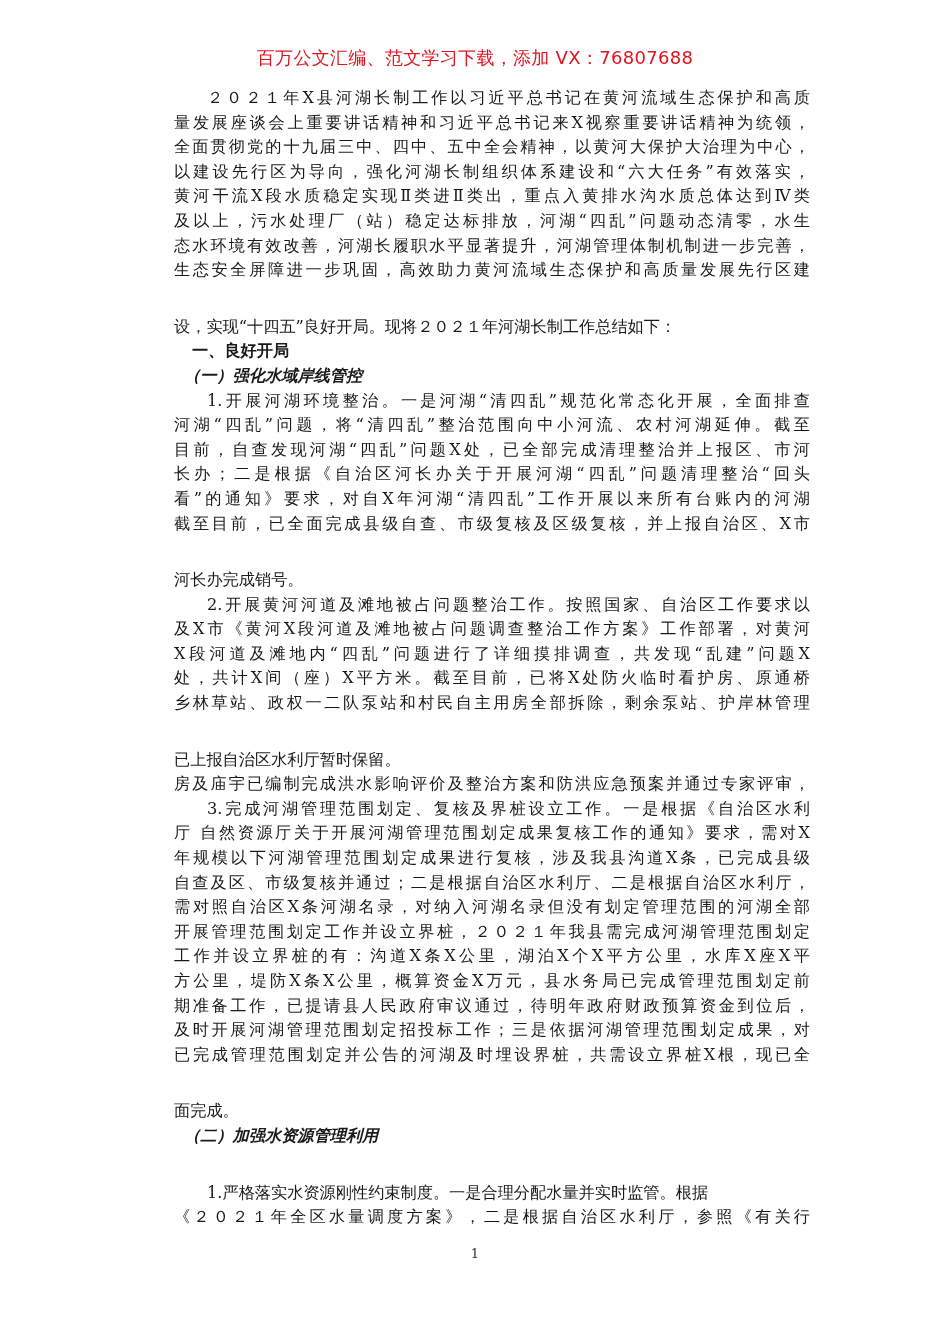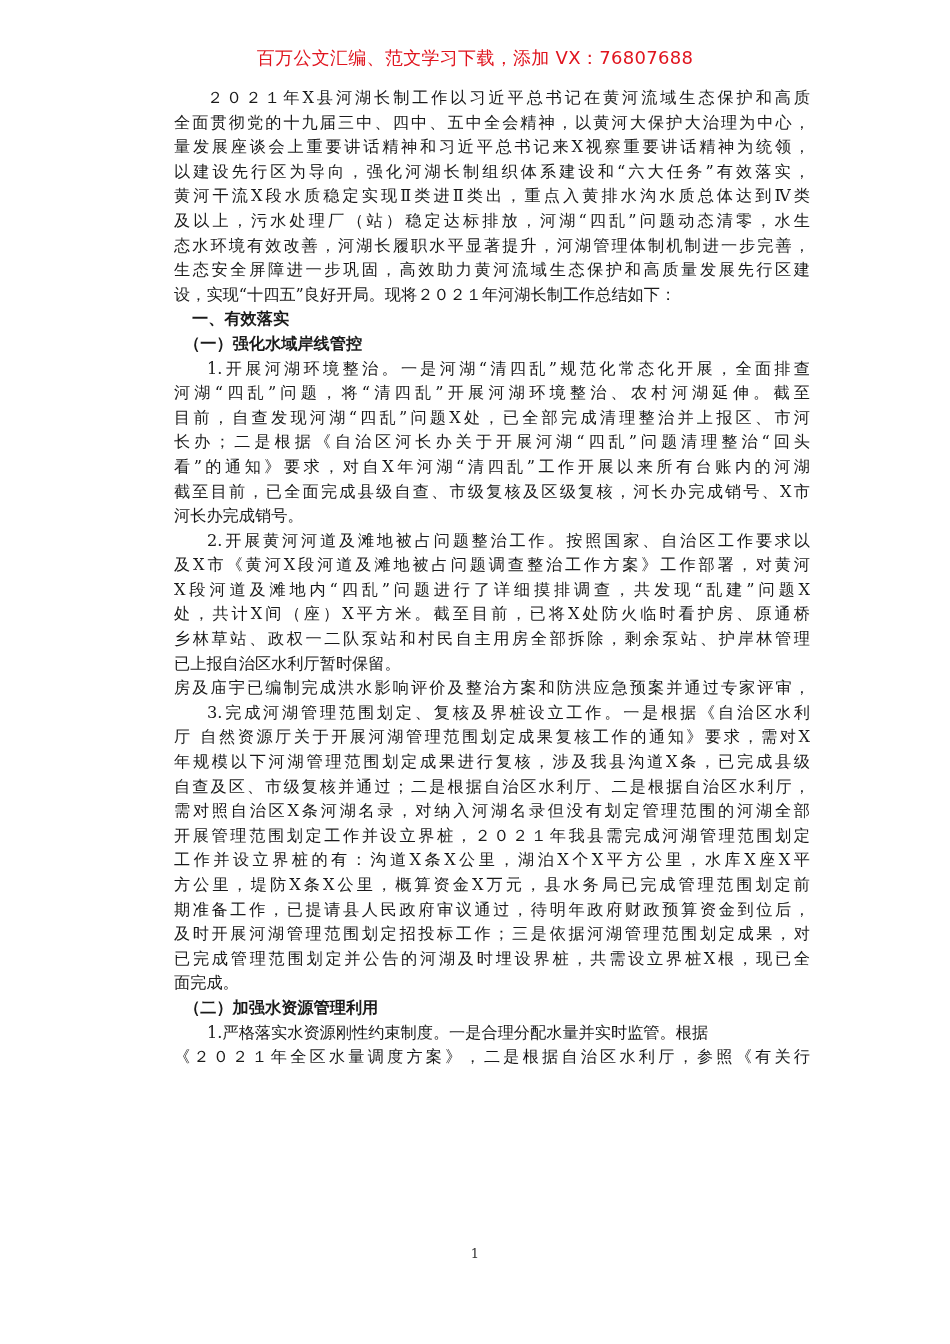--- a/index.html
+++ b/index.html
@@ -4,52 +4,52 @@
 <style>
   html, body { margin: 0; padding: 0; background: #ffffff; }
   body { width: 950px; height: 1344px; position: relative; overflow: hidden;
          font-family: "DejaVu Serif", "Liberation Serif", serif; color: #1a1a1a; }
   .watermark { position: absolute; top: 46px; left: 0; width: 950px; text-align: center;
                font-family: "DejaVu Sans", "Liberation Sans", sans-serif;
                font-size: 18px; color: #e0141e; letter-spacing: 0.3px; }
   .content { position: absolute; top: 86px; left: 174px; width: 636px; }
   .line { height: 24.6px; line-height: 24.6px; font-size: 16.2px; white-space: nowrap;
           overflow: visible; text-align: justify; text-align-last: justify; }
-  .line.last { text-align-last: left; }
+  .line.last { text-align-last: left; margin-top: 32px; }
   .indent { padding-left: 33px; }
   .heading { font-family: "DejaVu Sans", "Liberation Sans", sans-serif; font-weight: bold;
              text-align-last: left; font-size: 16.2px; }
   .h1 { padding-left: 18px; }
-  .h2 { padding-left: 10px; }
+  .h2 { padding-left: 10px; font-style: italic; }
   .page-num { position: absolute; top: 1246px; left: 0; width: 950px; text-align: center;
               font-size: 13px; font-family: "DejaVu Serif", serif; color: #333; }
 </style>
 </head>
 <body>
 
 <div class="watermark">百万公文汇编、范文学习下载，添加 VX：76807688</div>
 
 <div class="content" id="content">
     <div class="line indent">２０２１年X县河湖长制工作以习近平总书记在黄河流域生态保护和高质</div>
+    <div class="line">量发展座谈会上重要讲话精神和习近平总书记来X视察重要讲话精神为统领，</div>
     <div class="line">全面贯彻党的十九届三中、四中、五中全会精神，以黄河大保护大治理为中心，</div>
-    <div class="line">量发展座谈会上重要讲话精神和习近平总书记来X视察重要讲话精神为统领，</div>
     <div class="line">以建设先行区为导向，强化河湖长制组织体系建设和“六大任务”有效落实，</div>
     <div class="line">黄河干流X段水质稳定实现Ⅱ类进Ⅱ类出，重点入黄排水沟水质总体达到Ⅳ类</div>
     <div class="line">及以上，污水处理厂（站）稳定达标排放，河湖“四乱”问题动态清零，水生</div>
     <div class="line">态水环境有效改善，河湖长履职水平显著提升，河湖管理体制机制进一步完善，</div>
     <div class="line">生态安全屏障进一步巩固，高效助力黄河流域生态保护和高质量发展先行区建</div>
     <div class="line last">设，实现“十四五”良好开局。现将２０２１年河湖长制工作总结如下：</div>
-    <div class="line heading h1">一、有效落实</div>
+    <div class="line heading h1">一、良好开局</div>
     <div class="line heading h2">（一）强化水域岸线管控</div>
     <div class="line indent">1.开展河湖环境整治。一是河湖“清四乱”规范化常态化开展，全面排查</div>
-    <div class="line">河湖“四乱”问题，将“清四乱”开展河湖环境整治、农村河湖延伸。截至</div>
+    <div class="line">河湖“四乱”问题，将“清四乱”整治范围向中小河流、农村河湖延伸。截至</div>
     <div class="line">目前，自查发现河湖“四乱”问题X处，已全部完成清理整治并上报区、市河</div>
     <div class="line">长办；二是根据《自治区河长办关于开展河湖“四乱”问题清理整治“回头</div>
     <div class="line">看”的通知》要求，对自X年河湖“清四乱”工作开展以来所有台账内的河湖</div>
-    <div class="line">截至目前，已全面完成县级自查、市级复核及区级复核，河长办完成销号、X市</div>
+    <div class="line">截至目前，已全面完成县级自查、市级复核及区级复核，并上报自治区、X市</div>
     <div class="line last">河长办完成销号。</div>
     <div class="line indent">2.开展黄河河道及滩地被占问题整治工作。按照国家、自治区工作要求以</div>
     <div class="line">及X市《黄河X段河道及滩地被占问题调查整治工作方案》工作部署，对黄河</div>
     <div class="line">X段河道及滩地内“四乱”问题进行了详细摸排调查，共发现“乱建”问题X</div>
     <div class="line">处，共计X间（座）X平方米。截至目前，已将X处防火临时看护房、原通桥</div>
     <div class="line">乡林草站、政权一二队泵站和村民自主用房全部拆除，剩余泵站、护岸林管理</div>
     <div class="line last">已上报自治区水利厅暂时保留。</div>
     <div class="line">房及庙宇已编制完成洪水影响评价及整治方案和防洪应急预案并通过专家评审，</div>
     <div class="line indent">3.完成河湖管理范围划定、复核及界桩设立工作。一是根据《自治区水利</div>
     <div class="line">厅 自然资源厅关于开展河湖管理范围划定成果复核工作的通知》要求，需对X</div>

